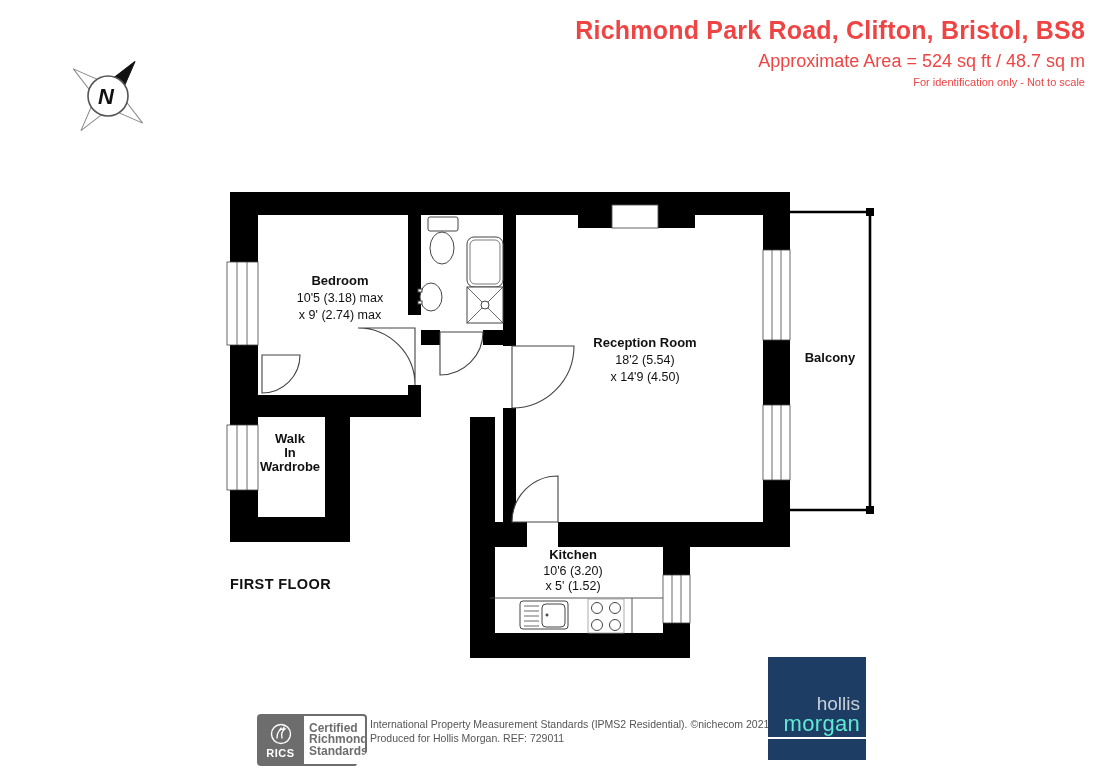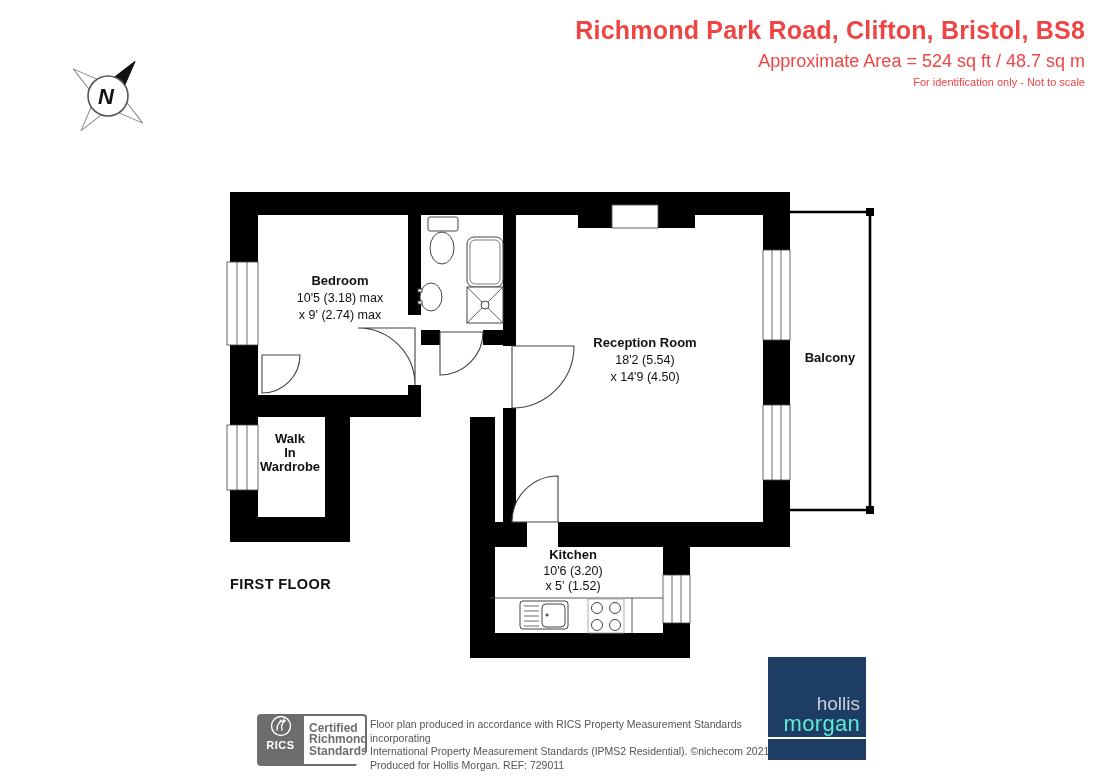--- a/index.html
+++ b/index.html
@@ -13,21 +13,21 @@
   .hdr-note{top:76px;font-size:11px;}
 
   
   text{font-family:"Liberation Sans",sans-serif;fill:#111;}
   .room-name{font-size:13px;font-weight:bold;}
   .room-dim{font-size:12.5px;}
   .floor-lbl{font-size:14.5px;font-weight:bold;letter-spacing:.4px;}
 
   
   .rics-badge{left:257px;top:714px;width:110px;height:52px;display:flex;}
-  .rics-left{width:52px;height:52px;background:#6d6d6d;border-radius:4px 0 0 4px;display:flex;flex-direction:column;align-items:center;}
+  .rics-left{width:52px;height:52px;background:#6d6d6d;border-radius:4px 0 0 4px;display:flex;flex-direction:column;align-items:center;justify-content:center;}
   .rics-word{color:#fff;font-weight:bold;font-size:11px;letter-spacing:.5px;margin-top:1px;}
   .rics-right{width:56px;height:46px;background:#fff;border:2px solid #6d6d6d;border-left:none;border-radius:0 4px 0 0;padding:1px 0 1px 5px;
               clip-path:polygon(0 0,100% 0,100% 72%,82% 100%,0 100%);display:flex;flex-direction:column;justify-content:center;}
   .rics-line{color:#6d6d6d;font-size:12px;font-weight:bold;line-height:11.5px;}
   .disc{left:370px;top:718px;width:420px;color:#555;font-size:10.5px;line-height:13.5px;}
   .hm-logo{left:768px;top:657px;width:98px;height:103px;background:#1e3d64;display:flex;flex-direction:column;}
   .hm-words{flex:0 0 auto;margin-top:38px;text-align:right;padding-right:6px;}
   .hm-hollis{color:#c9cfd8;font-size:19px;line-height:18px;}
   .hm-morgan{color:#5eead4;font-size:22px;line-height:21px;letter-spacing:.3px;}
   .hm-rule{border-top:2px solid #fff;margin-top:3px;}
@@ -188,21 +188,20 @@
     <div class="rics-word">RICS</div>
   </div>
   <div class="rics-right">
     <div class="rics-line">Certified</div>
     <div class="rics-line">Richmond</div>
     <div class="rics-line">Standards</div>
   </div>
 </div>
 
 <div class="abs disc">
-  <div>Floor plan produced in accordance with RICS Property Measurement Standards incorporating</div>
   <div>International Property Measurement Standards (IPMS2 Residential).  ©nichecom 2021.</div>
   <div>Produced for Hollis Morgan.   REF: 729011</div>
 </div>
 
 <div class="abs hm-logo">
   <div class="hm-words">
     <div class="hm-hollis">hollis</div>
     <div class="hm-morgan">morgan</div>
   </div>
   <div class="hm-rule"></div>

